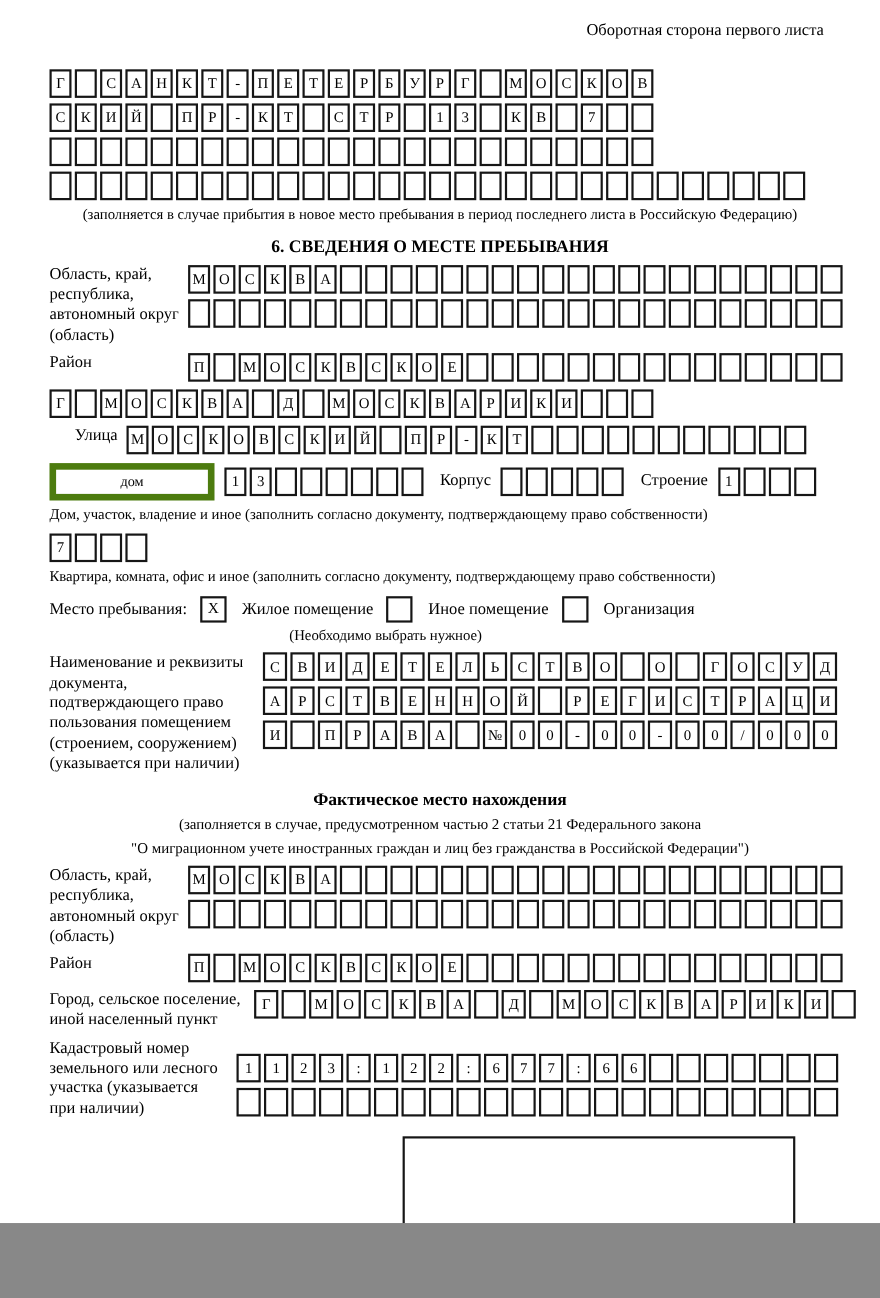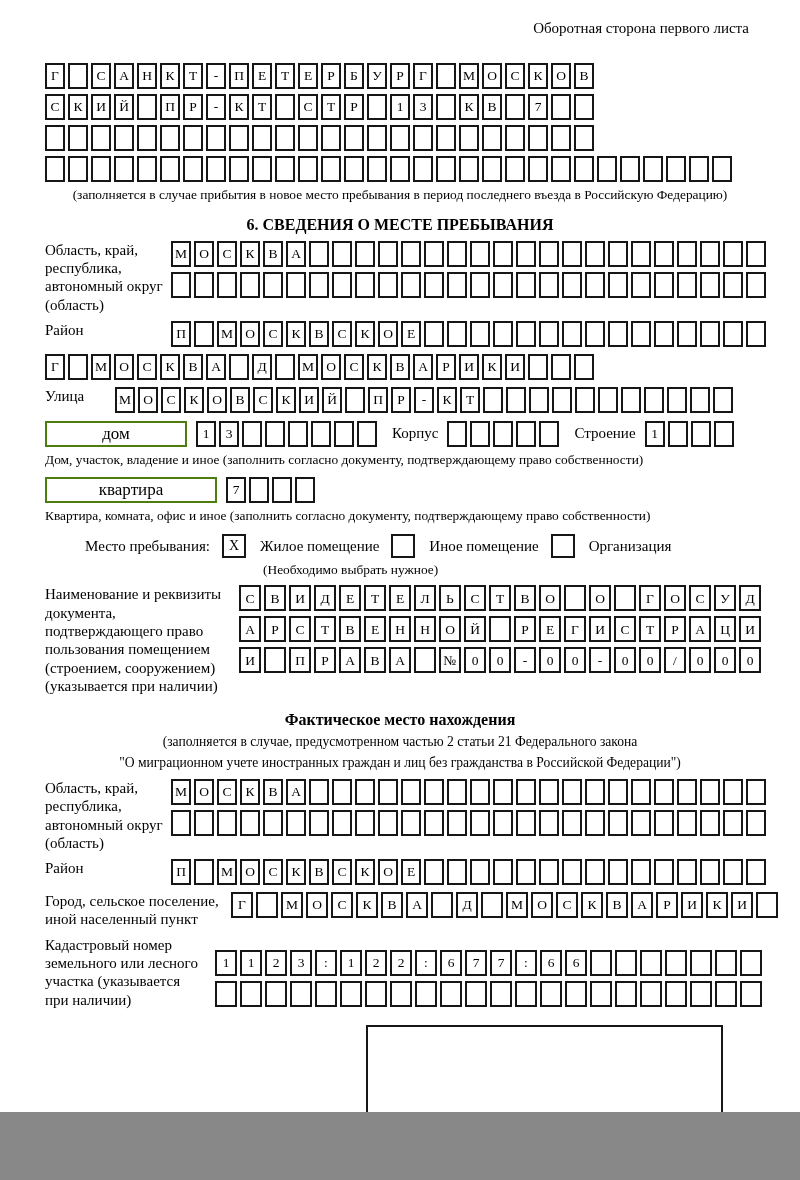--- a/index.html
+++ b/index.html
@@ -4,39 +4,39 @@
 <style>
   html,body{margin:0;padding:0;background:#888;}
   .page{
     width:800px;height:1112px;margin:0 auto;background:#ffffff;color:#000;
     font-family:"Liberation Serif",serif;font-size:15px;
     padding:12px 45px;box-sizing:border-box;overflow:hidden;
   }
   .top-note{text-align:right;font-size:15px;margin:8px 6px 26px 0;}
   .field{display:flex;align-items:flex-start;margin-top:7px;}
   .flabel{flex:0 0 auto;padding-right:8px;line-height:1.22;}
-  .w150{width:150px;} .w118{width:118px;} .w60{width:62px;} .w182{width:186px;} .w175{width:178px;} .w160{width:162px;font-family:Liberation Serif, serif;}
+  .w150{width:150px;} .w118{width:118px;} .w60{width:62px;text-align:right;} .w182{width:186px;} .w175{width:178px;} .w160{width:162px;font-family:Liberation Serif, serif;}
   .rows{display:flex;flex-direction:column;gap:5px;}
   .cellrow{display:flex;gap:3px;}
   .cell{
     flex:0 0 auto;width:16px;height:22px;border:2px solid #161616;
     display:flex;align-items:center;justify-content:center;
     font-size:13.5px;line-height:1;overflow:hidden;
   }
   .wide .cell{width:18px;}
   .fullrow{margin-top:5px;}
   .caption{font-size:13.4px;margin-top:5px;line-height:1.25;}
   .center{text-align:center;}
   .sec-title{font-weight:bold;text-align:center;font-size:16px;margin:12px 0 4px 0;}
   .boxrow{display:flex;align-items:center;gap:3px;margin-top:8px;}
-  .labelbox{border:2px solid #4d7c0f;height:22px;display:flex;align-items:center;justify-content:center;flex:0 0 auto;font-size:17px;font-family:Liberation Serif, serif;}
+  .labelbox{border:6px solid #4d7c0f;height:22px;display:flex;align-items:center;justify-content:center;flex:0 0 auto;font-size:13px;font-family:Liberation Serif, serif;}
   .dom-box{width:138px;margin-right:6px;}
   .kv-box{width:168px;margin-right:6px;}
   .inline-lbl{margin:0 6px 0 12px;flex:0 0 auto;text-align:center;}
-  .chk-row{display:flex;align-items:center;margin-top:10px;margin-left:40px;}
+  .chk-row{display:flex;align-items:center;margin-top:10px;}
   .chk{flex:0 0 auto;width:20px;height:20px;border:2px solid #161616;display:flex;align-items:center;justify-content:center;font-size:14px;margin:0 14px 0 12px;}
   .chk-note{font-size:13.4px;margin:4px 0 0 218px;}
   .fact-note{font-size:13.6px;text-align:center;line-height:1.35;margin-top:2px;}
   .stamp-wrap{width:402px;margin:16px 10px 0 auto;}
   .stamp-box{width:353px;height:172px;border:2.5px solid #161616;margin:0 auto 10px auto;}
 </style>
 </head>
 <body>
 
 <div class="page">
@@ -150,21 +150,21 @@
       <span class="cell"></span>
       <span class="cell"></span>
       <span class="cell"></span>
       <span class="cell"></span>
       <span class="cell"></span>
       <span class="cell"></span>
       <span class="cell"></span>
       <span class="cell"></span>
       <span class="cell"></span>
     </div>
-  <div class="caption center">(заполняется в случае прибытия в новое место пребывания в период последнего въезда в Российскую Федерацию)</div>
+  <div class="caption center">(заполняется в случае прибытия в новое место пребывания в период последнего листа в Российскую Федерацию)</div>
 
   <div class="sec-title">6. СВЕДЕНИЯ О МЕСТЕ ПРЕБЫВАНИЯ</div>
 
   <div class="field">
     <div class="flabel w118">Область, край, республика, автономный округ (область)</div>
     <div class="rows">
       <div class="cellrow">
           <span class="cell">М</span>
           <span class="cell">О</span>
           <span class="cell">С</span>
@@ -341,21 +341,20 @@
     <div class="cellrow">
         <span class="cell">1</span>
         <span class="cell"></span>
         <span class="cell"></span>
         <span class="cell"></span>
       </div>
   </div>
   <div class="caption">Дом, участок, владение и иное (заполнить согласно документу, подтверждающему право собственности)</div>
 
   <div class="boxrow">
-    <div class="labelbox kv-box">квартира</div>
     <div class="cellrow">
         <span class="cell">7</span>
         <span class="cell"></span>
         <span class="cell"></span>
         <span class="cell"></span>
       </div>
   </div>
   <div class="caption">Квартира, комната, офис и иное (заполнить согласно документу, подтверждающему право собственности)</div>
 
   <div class="chk-row">

